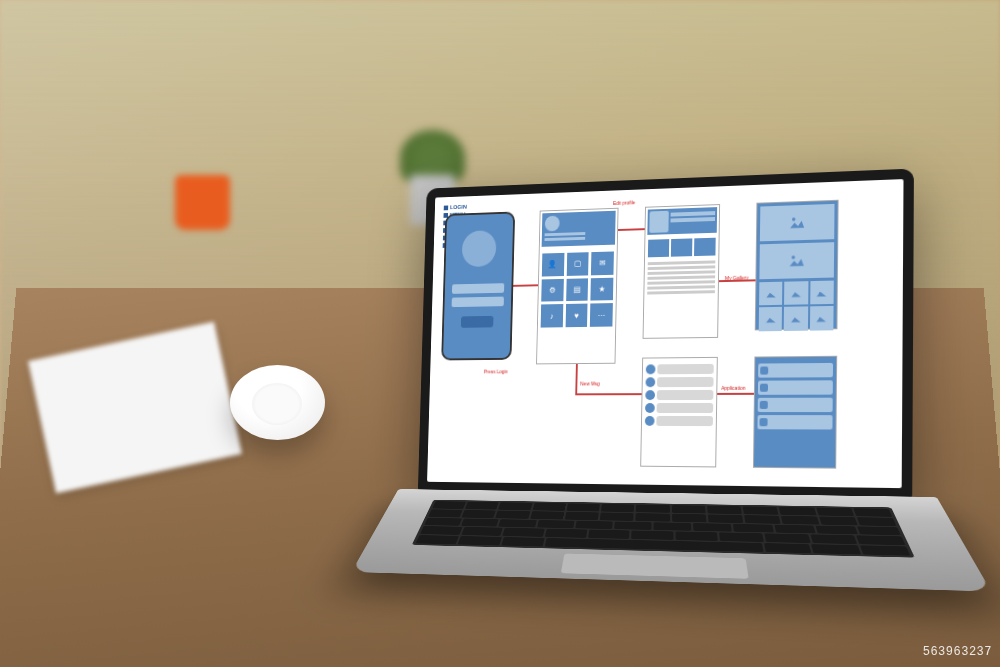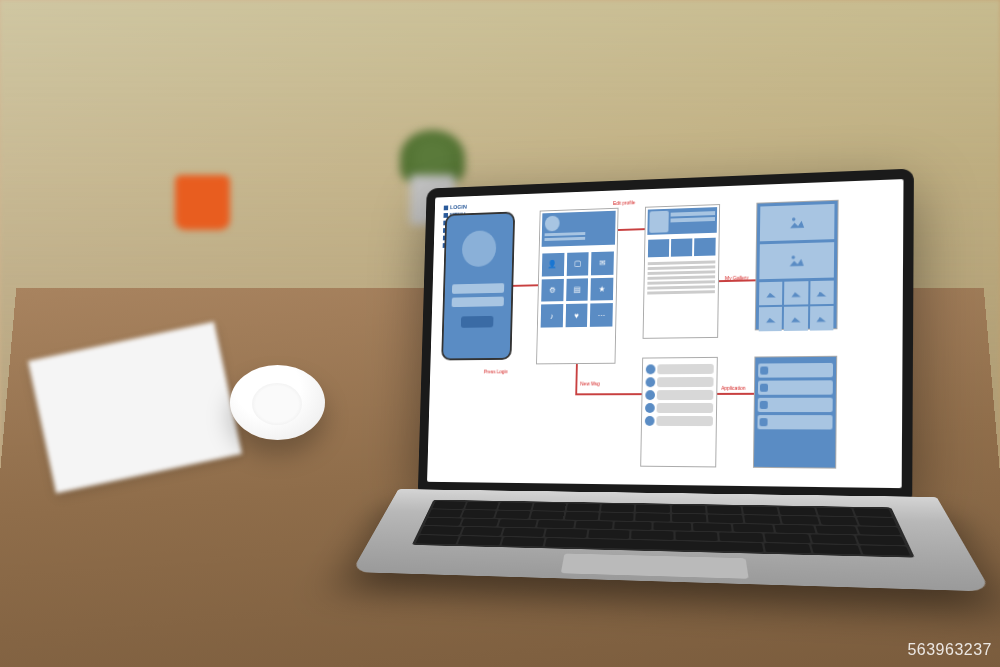--- a/index.html
+++ b/index.html
@@ -465,22 +465,22 @@
       position: absolute;
       border: 0.5px solid #c84040;
       pointer-events: none;
     }
     
     .watermark {
       position: absolute;
       right: 8px;
       bottom: 8px;
       color: rgba(255,255,255,0.85);
-      font-size: 16px;
-      font-family: Liberation Sans, sans-serif;
+      font-size: 12px;
+      font-family: Liberation Mono, monospace;
       letter-spacing: 0.5px;
     }
   </style>
 </head>
 <body>
 
 <div class="scene-bg"></div>
 <div class="table-surface"></div>
 
 <div class="coffee-cup-orange"></div>

